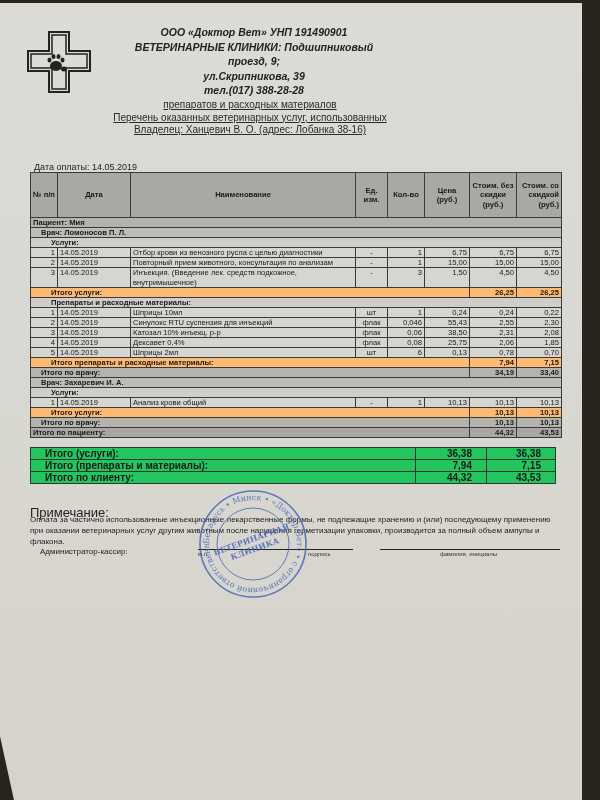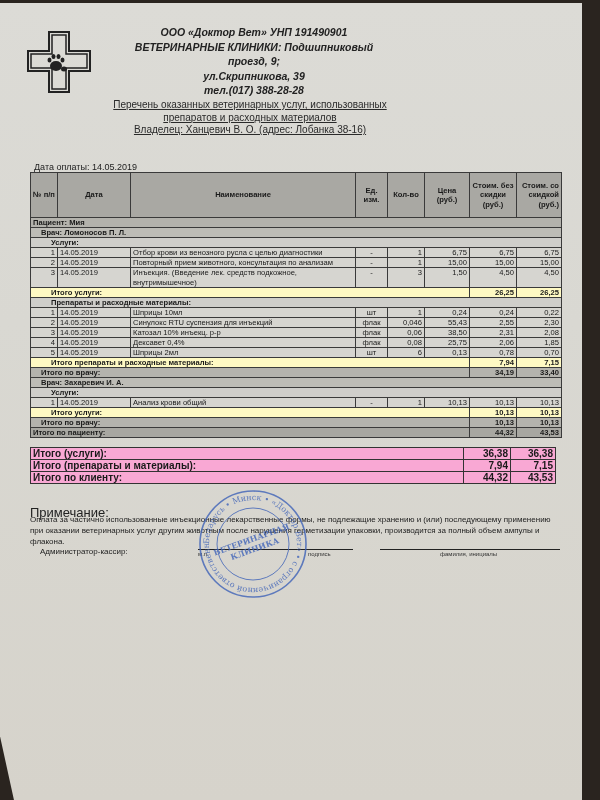--- a/index.html
+++ b/index.html
@@ -37,33 +37,33 @@
   .c-name { width:220px; }
   .c-unit { width:27px; text-align:center; }
   .c-qty { width:32px; text-align:right; }
   .c-price { width:40px; text-align:right; }
   .c-sum { width:42px; text-align:right; }
   .c-disc { width:40px; text-align:right; }
   .row-patient td { background:#b3b2ac; font-weight:bold; }
   .row-doctor td { background:#bdbcb6; font-weight:bold; }
   .row-section td { background:#cfceca; font-weight:bold; }
   .row-item td { background:#d6d5d0; }
-  .row-sub td { background:#fef9c3; font-weight:bold;margin-left:40px; }
+  .row-sub td { background:#fdba74; font-weight:bold;margin-left:40px; }
   .row-doctor-total td { background:#b4b3ad; font-weight:bold; }
   .row-patient-total td { background:#a8a7a1; font-weight:bold; }
   .indent1 { padding-left:10px !important; }
   .indent2 { padding-left:20px !important; }
   .tall td { height:20px; vertical-align:top; }
   .wrap { white-space:normal !important; line-height:9.5px !important; }
 
   table.totals {
     position:absolute; left:30px; top:447px; border-collapse:collapse;
     font-size:10px; font-weight:bold; color:#1a1a1a; width:526px;
   }
-  table.totals td { border:1px solid #333; background:#f9a8d4; height:11px; line-height:11px; padding:0 2px; }
+  table.totals td { border:1px solid #333; background:#22c55e; height:11px; line-height:11px; padding:0 14px; }
   table.totals td.num { text-align:right; font-weight:bold; }
 
   .note-label { position:absolute; left:30px; top:505px; font-size:13px; color:#222; }
   .note-text { position:absolute; left:30px; top:514px; width:530px; font-size:8px; line-height:11px; color:#222; }
   .cashier { position:absolute; left:40px; top:547px; font-size:8px; color:#222; }
   .sig-line1 { position:absolute; left:198px; top:549px; width:155px; border-top:1px solid #222; }
   .sig-line2 { position:absolute; left:380px; top:549px; width:180px; border-top:1px solid #222; }
   .mp { position:absolute; left:198px; top:551px; font-size:6px; color:#333; }
   .sig { position:absolute; left:308px; top:551px; font-size:6px; color:#333; }
   .fio { position:absolute; left:440px; top:551px; font-size:6px; color:#333; }
@@ -88,22 +88,22 @@
 </svg>
 
 <div class="header-text">
   <div>ООО «Доктор Вет» УНП 191490901</div>
   <div>ВЕТЕРИНАРНЫЕ КЛИНИКИ: Подшипниковый проезд, 9;</div>
   <div>ул.Скрипникова, 39</div>
   <div>тел.(017) 388-28-28</div>
 </div>
 
 <div class="title">
+  <div>препаратов и расходных материалов</div>
   <div>Перечень оказанных ветеринарных услуг, использованных</div>
-  <div>препаратов и расходных материалов</div>
   <div>Владелец: Ханцевич В. О. (адрес: Лобанка 38-16)</div>
 </div>
 
 <div class="pay-date">Дата оплаты: 14.05.2019</div>
 
 <table class="main">
   <thead>
     <tr>
       <th class="c-no" style="text-align:center">№ п/п</th>
       <th class="c-date">Дата</th>

